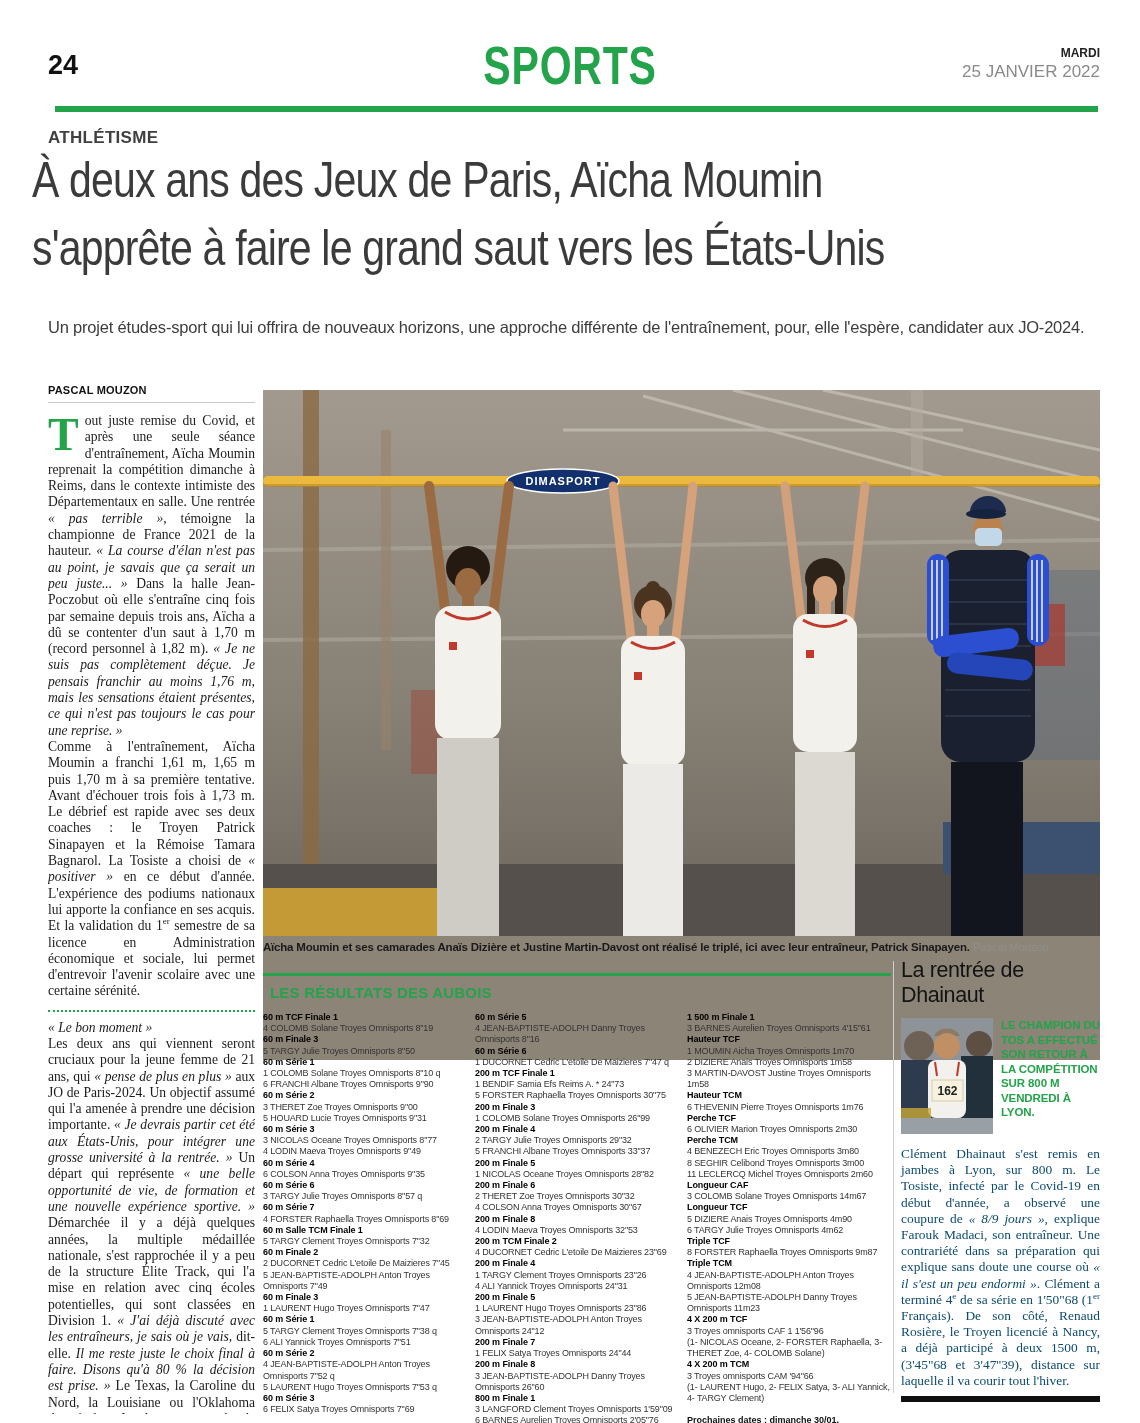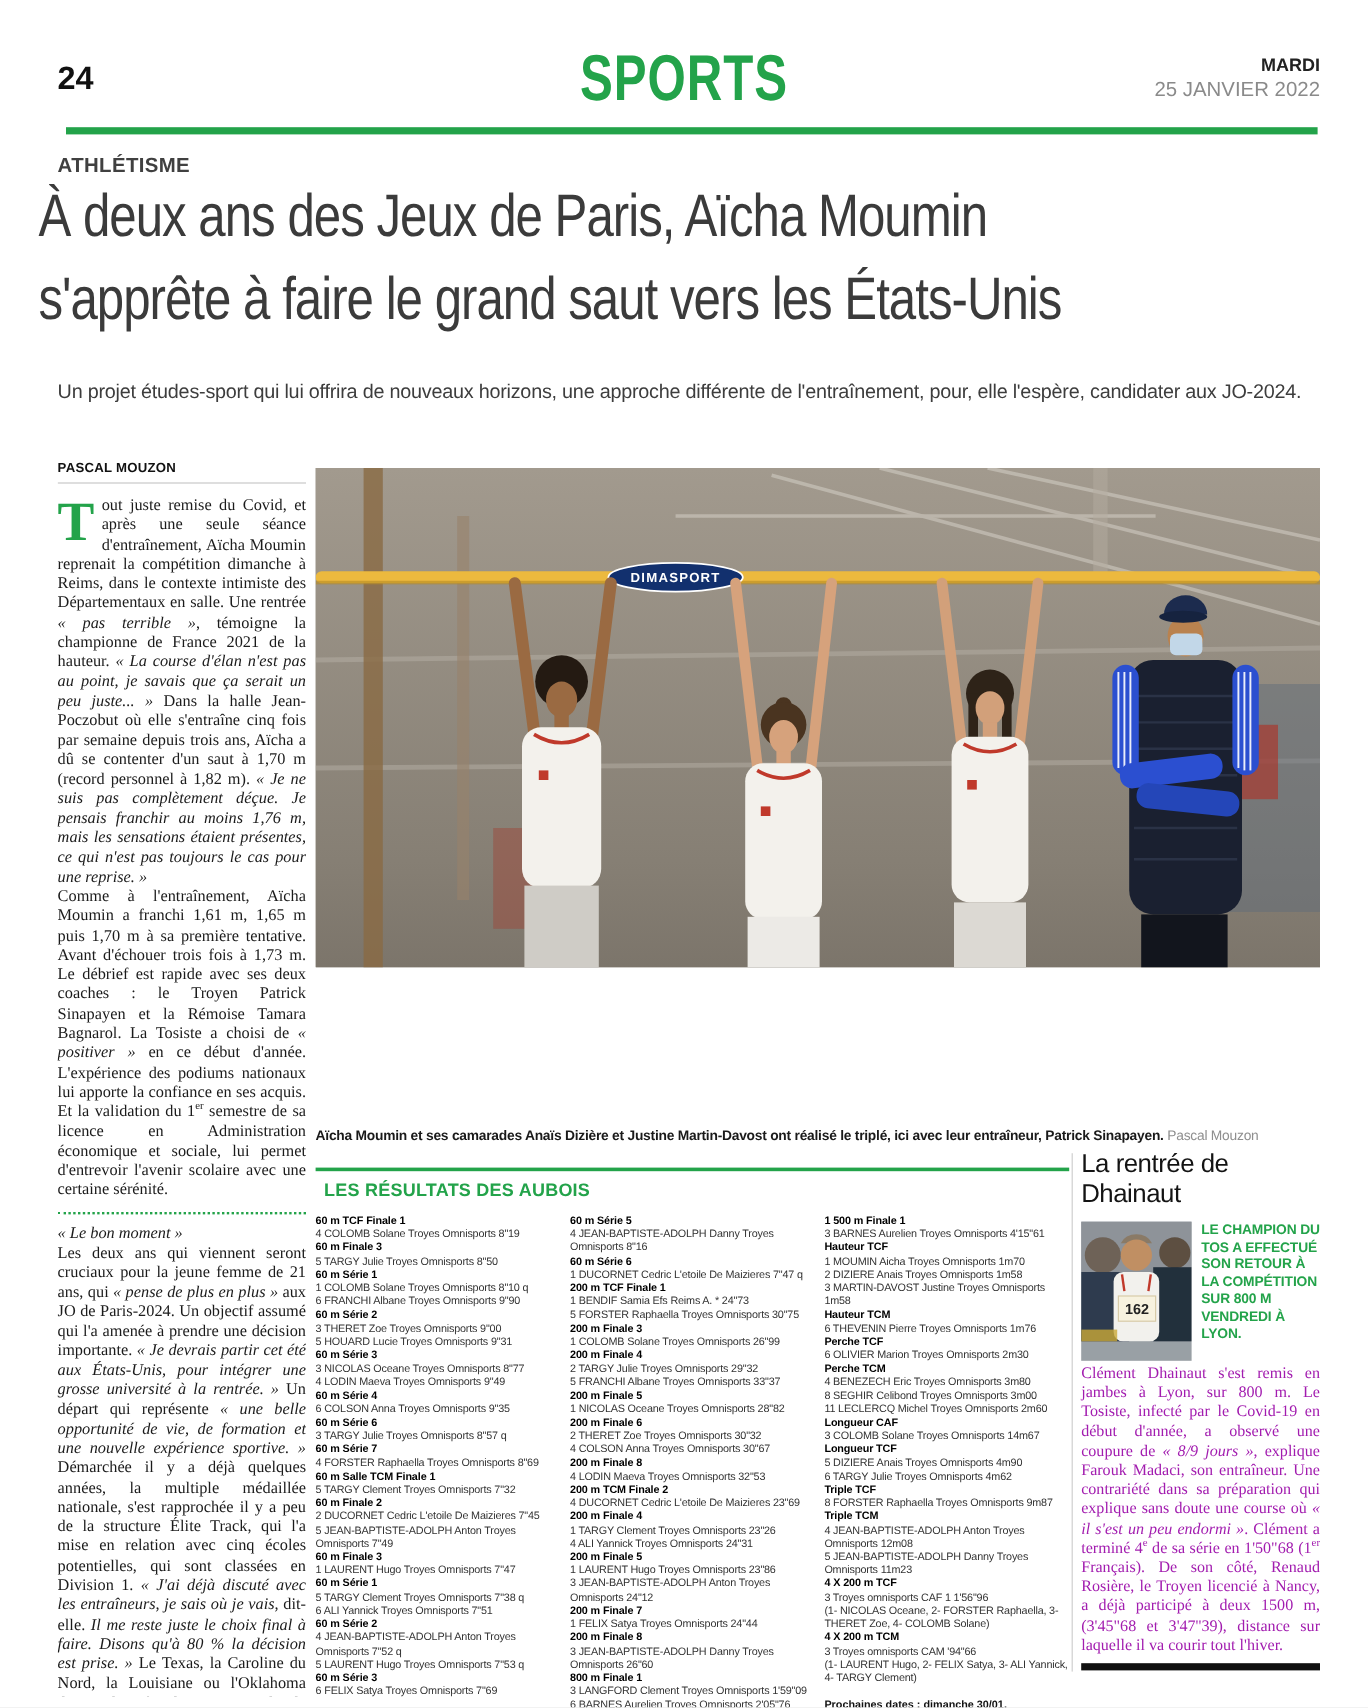--- a/index.html
+++ b/index.html
@@ -4,21 +4,21 @@
 <style>
   html,body{margin:0;padding:0;background:#e8e8e8}
   #page{position:relative;width:1140px;height:1423px;background:#ffffff;margin:0 auto;
         font-family:"Liberation Sans",sans-serif;overflow:hidden}
 
   
   .page-num{position:absolute;left:48px;top:50px;font-size:27px;font-weight:700;color:#111}
   .sports{position:absolute;left:0;right:0;top:34px;text-align:center;color:#23a34a;font-weight:700}
   .sports span{display:inline-block;font-size:54px;transform:scaleX(.76);transform-origin:center;letter-spacing:1px}
   .dateblock{position:absolute;right:40px;top:46px;text-align:right}
-  .dateblock .day{font-size:15px;font-weight:700;color:#222}
+  .dateblock .day{font-size:12px;font-weight:700;color:#222}
   .dateblock .date{font-size:17px;color:#8a8a8a;margin-top:2px}
   .green-rule{position:absolute;left:55px;top:106px;width:1043px;height:6px;background:#23a34a}
   .kicker{position:absolute;left:48px;top:128px;font-size:17px;font-weight:700;color:#404040;letter-spacing:.3px}
 
   
   .headline{position:absolute;left:32px;top:152px;color:#3b3b3b;line-height:57px;white-space:nowrap}
   .headline .hl{display:inline-block;transform:scaleX(.82);transform-origin:left;font-size:50px;letter-spacing:-1px}
   .standfirst{position:absolute;left:48px;top:316px;width:1055px;color:#3d3d3d;font-size:16.5px;line-height:23px;letter-spacing:-.2px}
 
   
@@ -28,43 +28,43 @@
   .article p{margin:0;font-family:"Liberation Serif",serif;font-size:13.6px;line-height:16.3px;
              text-align:justify;color:#1b1b1b}
   .it{font-style:italic}
   sup{font-size:9px;line-height:0}
   .dropcap{float:left;color:#23a34a;font-family:"Liberation Serif",serif;font-weight:700;
            font-size:46px;line-height:38px;padding:3px 6px 0 0}
   .sep-dotted{border:none;border-top:2px dotted #23a34a;margin:10px 0 8px}
   .subhead{font-family:"Liberation Serif",serif;font-style:italic;color:#23a34a;font-size:21px;margin:0 0 6px}
 
   
-  .photo{position:absolute;left:263px;top:390px;width:837px;height:416px;overflow:hidden;background:#8d8478}
+  .photo{position:absolute;left:263px;top:390px;width:837px;height:670px;overflow:hidden;background:#8d8478}
   .caption{position:absolute;left:263px;top:941px;width:836px;font-size:11.5px;font-weight:700;
            color:#1a1a1a;letter-spacing:-.2px}
   .caption .credit{font-weight:400;color:#8f8f8f}
 
   
   .results-rule{position:absolute;left:263px;top:973px;width:628px;height:3px;background:#23a34a}
   .results-title{position:absolute;left:270px;top:984px;font-size:15px;font-weight:700;color:#23a34a;letter-spacing:.2px}
   .results{position:absolute;left:263px;top:1012px;width:628px;display:flex;gap:9px}
   .res-col{width:203px}
   .res-h{font-size:9px;font-weight:700;color:#000;line-height:11.2px;letter-spacing:-.1px}
   .res-e{font-size:9px;color:#333;line-height:11.2px;letter-spacing:-.15px}
   .res-footer{font-size:9px;font-weight:700;line-height:11.5px;margin-top:11px;color:#111;width:203px}
 
   
   .sidebar-divider{position:absolute;left:893px;top:961px;width:1px;height:432px;background:#cfcfcf}
   .sidebar{position:absolute;left:901px;top:958px;width:199px}
   .sb-title{font-size:21.5px;font-weight:400;color:#131313;letter-spacing:-.4px;margin:0 0 10px}
   .sb-row{display:flex;gap:8px}
   .sb-photo{width:92px;height:116px;flex:none;background:#99a0a5}
   .sb-teaser{font-size:11.5px;font-weight:700;color:#23a34a;line-height:14.5px;letter-spacing:-.1px}
-  .sb-body{margin:2px 0 0;font-family:"Liberation Serif",serif;font-size:13.4px;line-height:16.2px;
-           text-align:justify;color:#a21caf}
+  .sb-body{margin:12px 0 0;font-family:"Liberation Serif",serif;font-size:13.4px;line-height:16.2px;
+           text-align:justify;color:#0c4a6e}
   .sb-bar{height:6px;background:#101010;margin-top:7px}
 </style>
 </head>
 <body>
 
 <div id="page">
 
   <div class="page-num">24</div>
   <div class="sports">
     <span>SPORTS</span>

